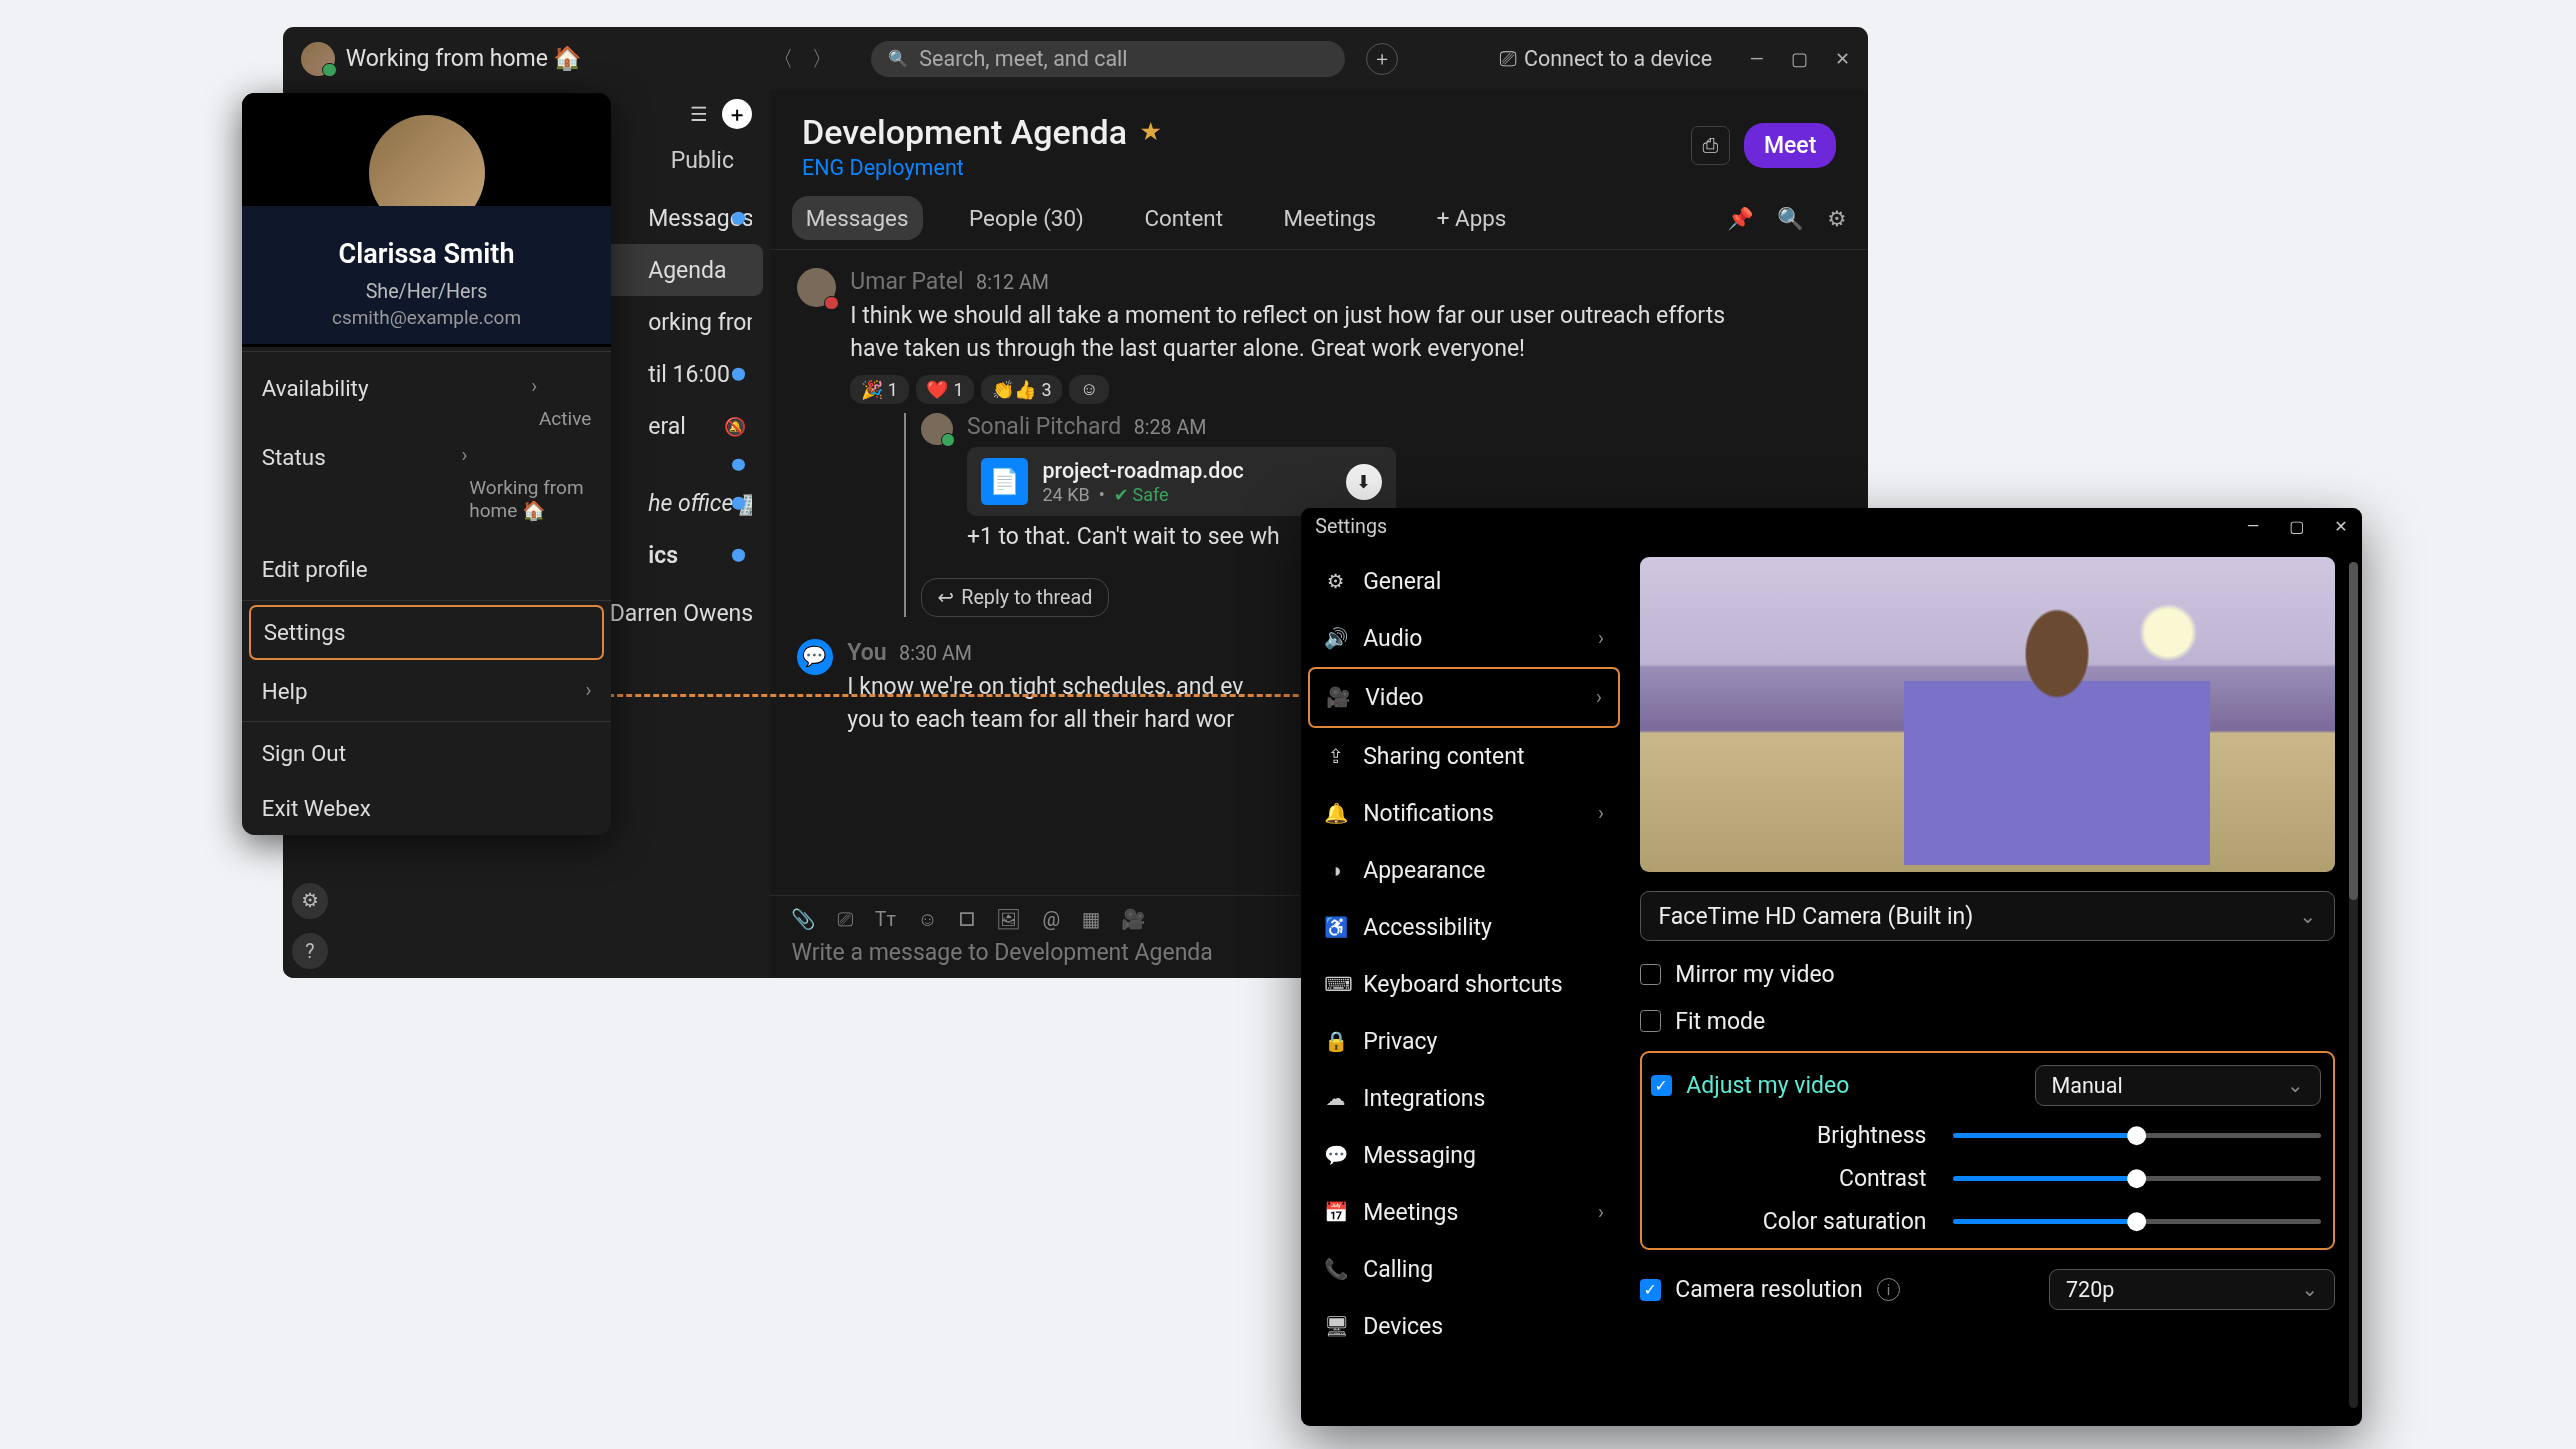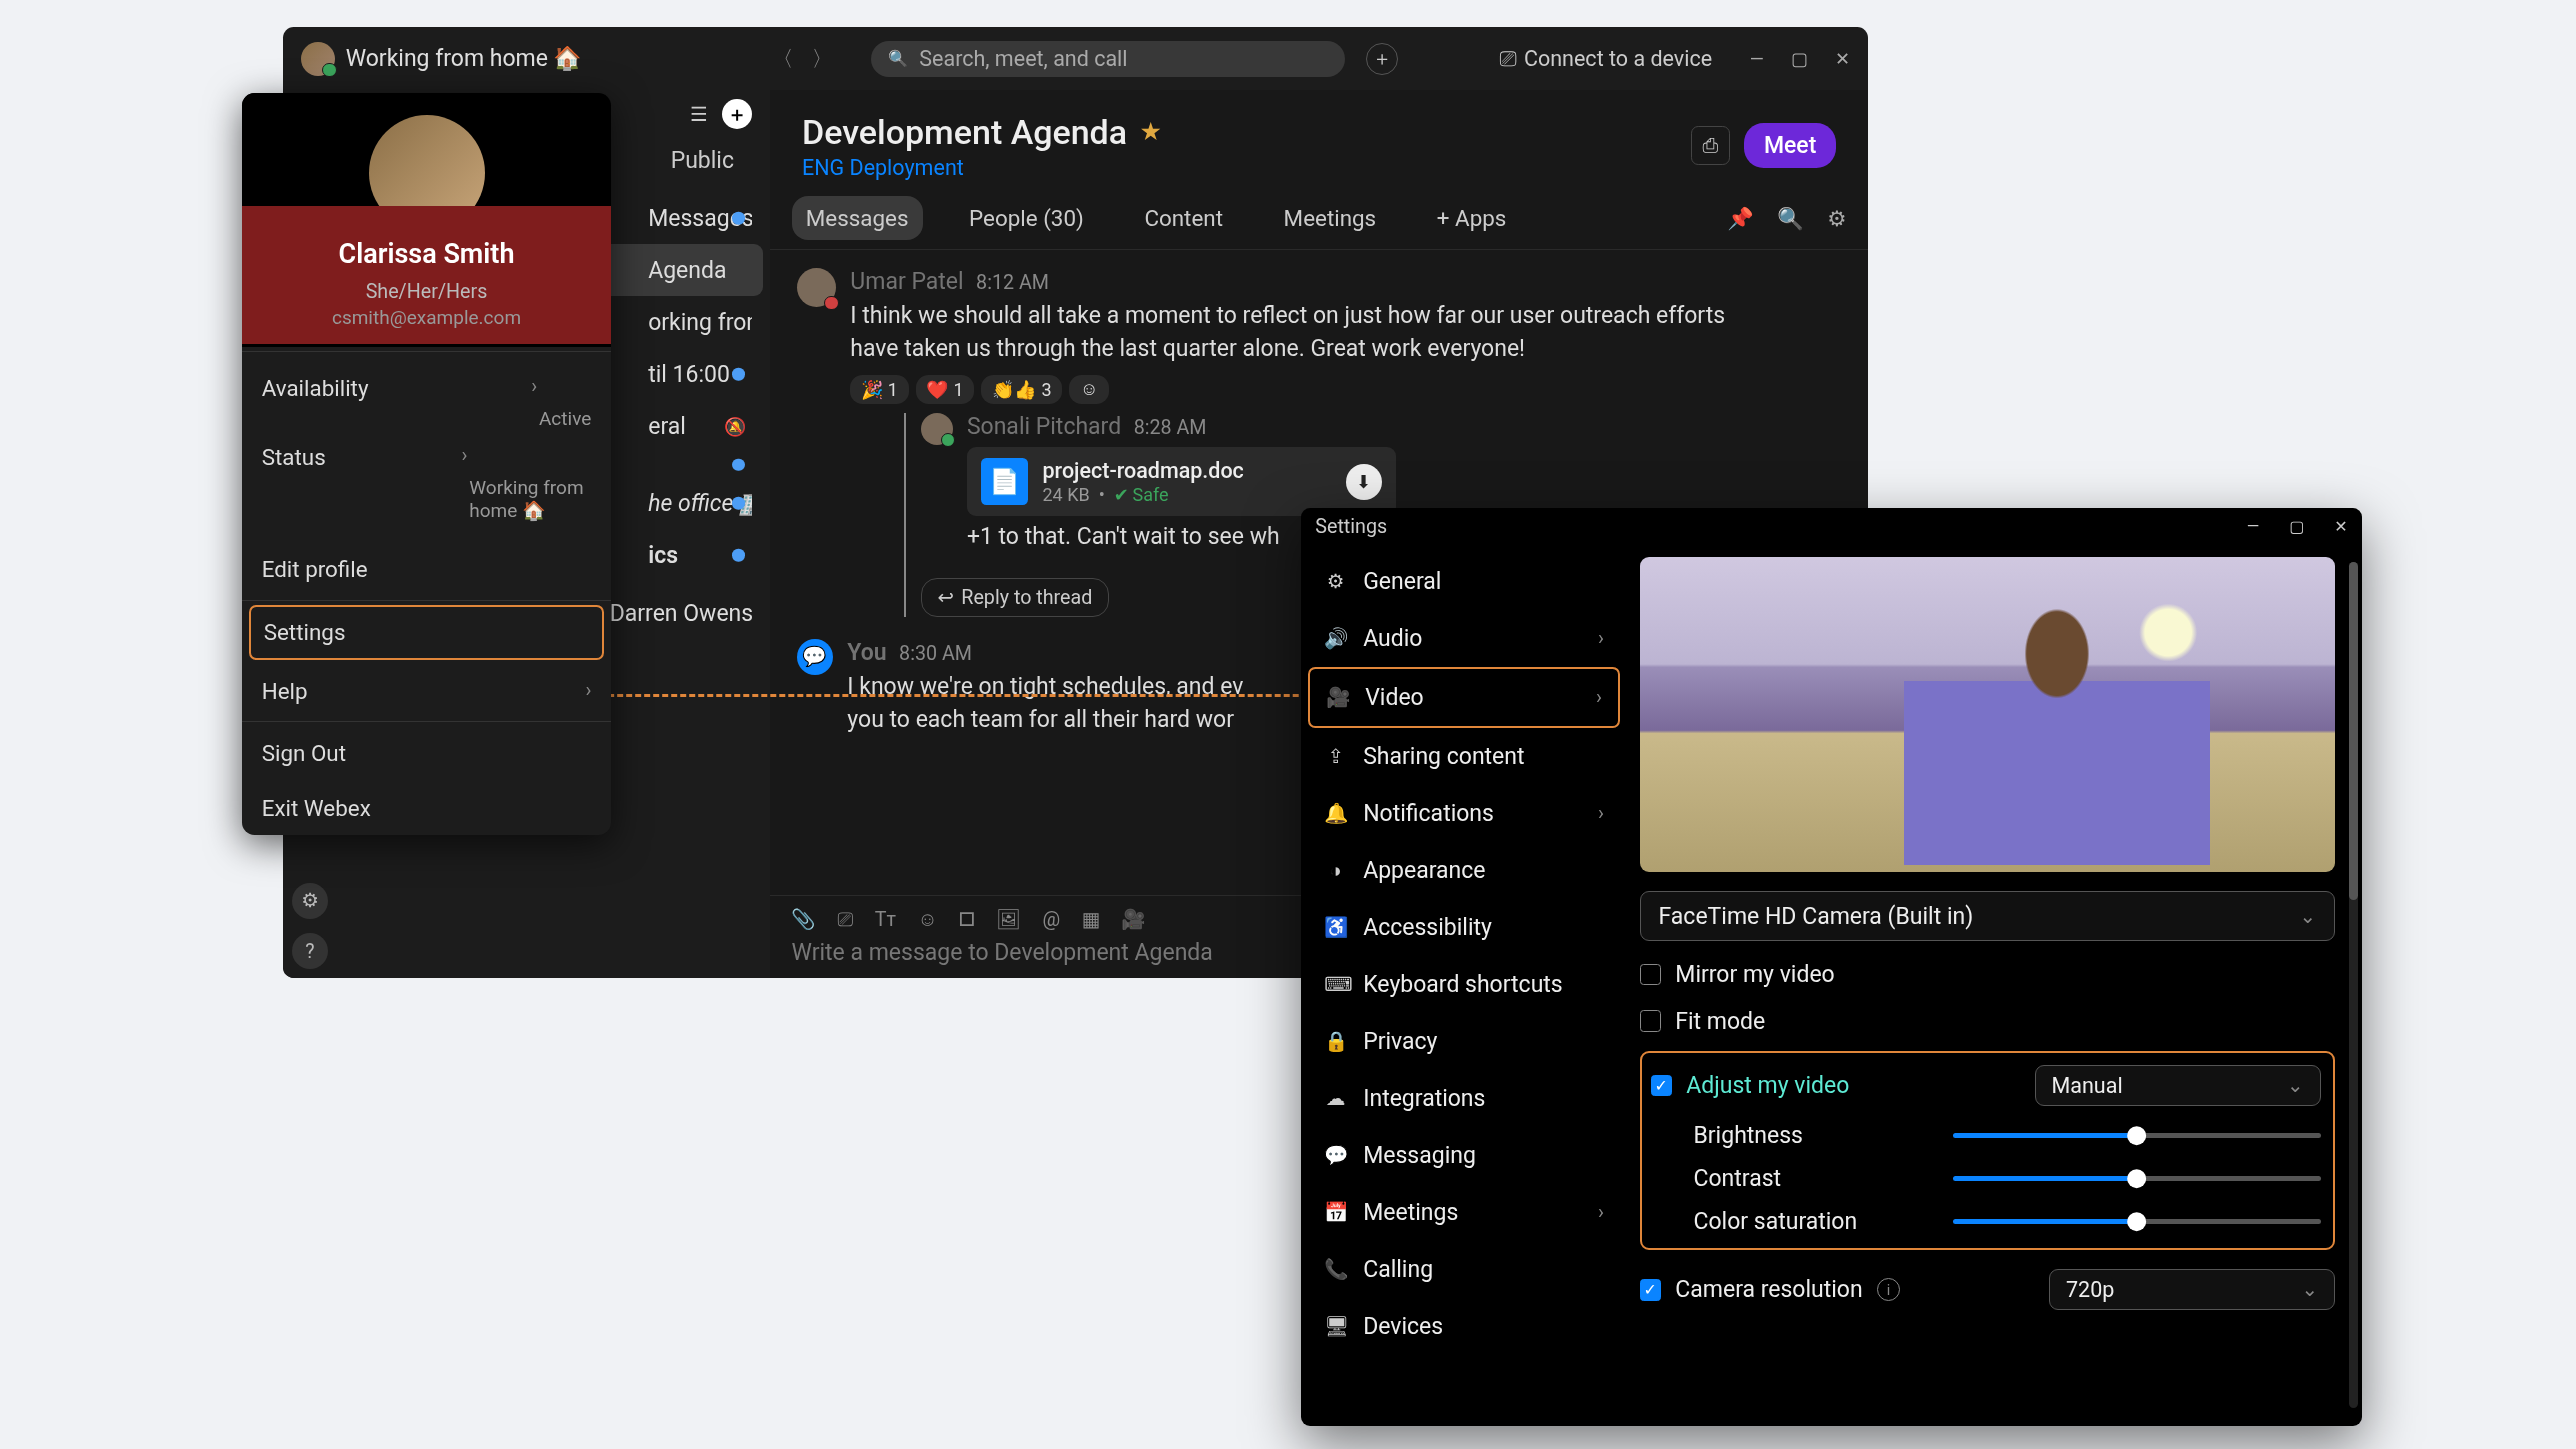--- a/index.html
+++ b/index.html
@@ -117,21 +117,21 @@
   border-radius:12.5px 12.5px 0 0; }
 .cam-select { margin-top:19.7px; width:100%; height:50px; border:0.9px solid #555; border-radius:9px; background:#111; display:flex; align-items:center; padding:0 18px; color:#eee; font-size:23px; }
 .cam-select .chev { margin-left:auto; }
 .ck-row { display:flex; align-items:center; gap:14.3px; color:#eee; font-size:23px; margin-top:19.7px; }
 .ckbox { width:21.5px; height:21.5px; border:1.8px solid #888; border-radius:3.6px; display:inline-flex; align-items:center; justify-content:center; }
 .ckbox.checked { background:#0a84ff; border-color:#0a84ff; color:#fff; font-size:16px; }
 .adjust-box { border:2.7px solid #e0863a; border-radius:9px; padding:12.5px 12.5px 12.5px 9px; margin-top:16px; }
 .adjust-head { display:flex; align-items:center; gap:14.3px; }
 .dd { margin-left:auto; height:41px; width:286px; border:0.9px solid #555; border-radius:9px; background:#111; display:flex; align-items:center; padding:0 16px; color:#eee; font-size:21.5px; }
 .dd .chev { margin-left:auto; }
-.slider-row { display:flex; align-items:center; gap:26px; margin-top:16px; padding-left:43px; }
+.slider-row { display:flex; align-items:center; gap:26px; margin-top:16px; padding-left:43px;text-align:right; }
 .slider-row .lbl { color:#eee; font-size:23px; width:233px; }
 .slider { flex:1; height:5.4px; background:linear-gradient(90deg,#0a84ff 0 50%,#555 50% 100%); border-radius:2.7px; position:relative; }
 .slider .thumb { position:absolute; left:50%; top:50%; transform:translate(-50%,-50%); width:19.7px; height:19.7px; border-radius:50%; background:#fff; }
 .res-row { display:flex; align-items:center; gap:14.3px; margin-top:19.7px; }
 .info-ico { width:23px; height:23px; border:1.8px solid #888; border-radius:50%; color:#888; display:flex; align-items:center; justify-content:center; font-size:14.3px; }
 .sw-footer { height:75px; display:flex; align-items:center; justify-content:flex-end; gap:16px; padding:0 25px; }
 .btn-save { background:#fff; color:#111; padding:9px 23px; border-radius:19.7px; font-size:22.4px; font-weight:500; }
 .btn-cancel { border:0.9px solid #666; color:#ddd; padding:9px 21.5px; border-radius:19.7px; font-size:22.4px; }
 .scrollbar { position:absolute; right:3.6px; top:18px; bottom:18px; width:9px; background:#222; border-radius:4.5px; }
 .scrollbar .thumb { width:100%; height:40%; background:#555; border-radius:4.5px; }
@@ -325,21 +325,21 @@
         </div>
         <div class="composer-input">Write a message to Development Agenda</div>
       </div>
     </div>
   </div>
 </div>
 
 <div class="profile-popup">
   <div class="pp-top">
     <div class="pp-av"></div>
-    <div style="background:#7f1d1d; padding:12.5px 0 14.3px; margin-top:-25px;">
+    <div style="background:#0f172a; padding:12.5px 0 14.3px; margin-top:-25px;">
     <div class="pp-name">Clarissa Smith</div>
     <div class="pp-pron">She/Her/Hers</div>
     <div class="pp-email">csmith@example.com</div>
     </div>
   </div>
   <div class="pp-div"></div>
   <div class="pp-sec">
     <div class="pp-row stack">
       <div class="top">
           <span>Availability</span>

